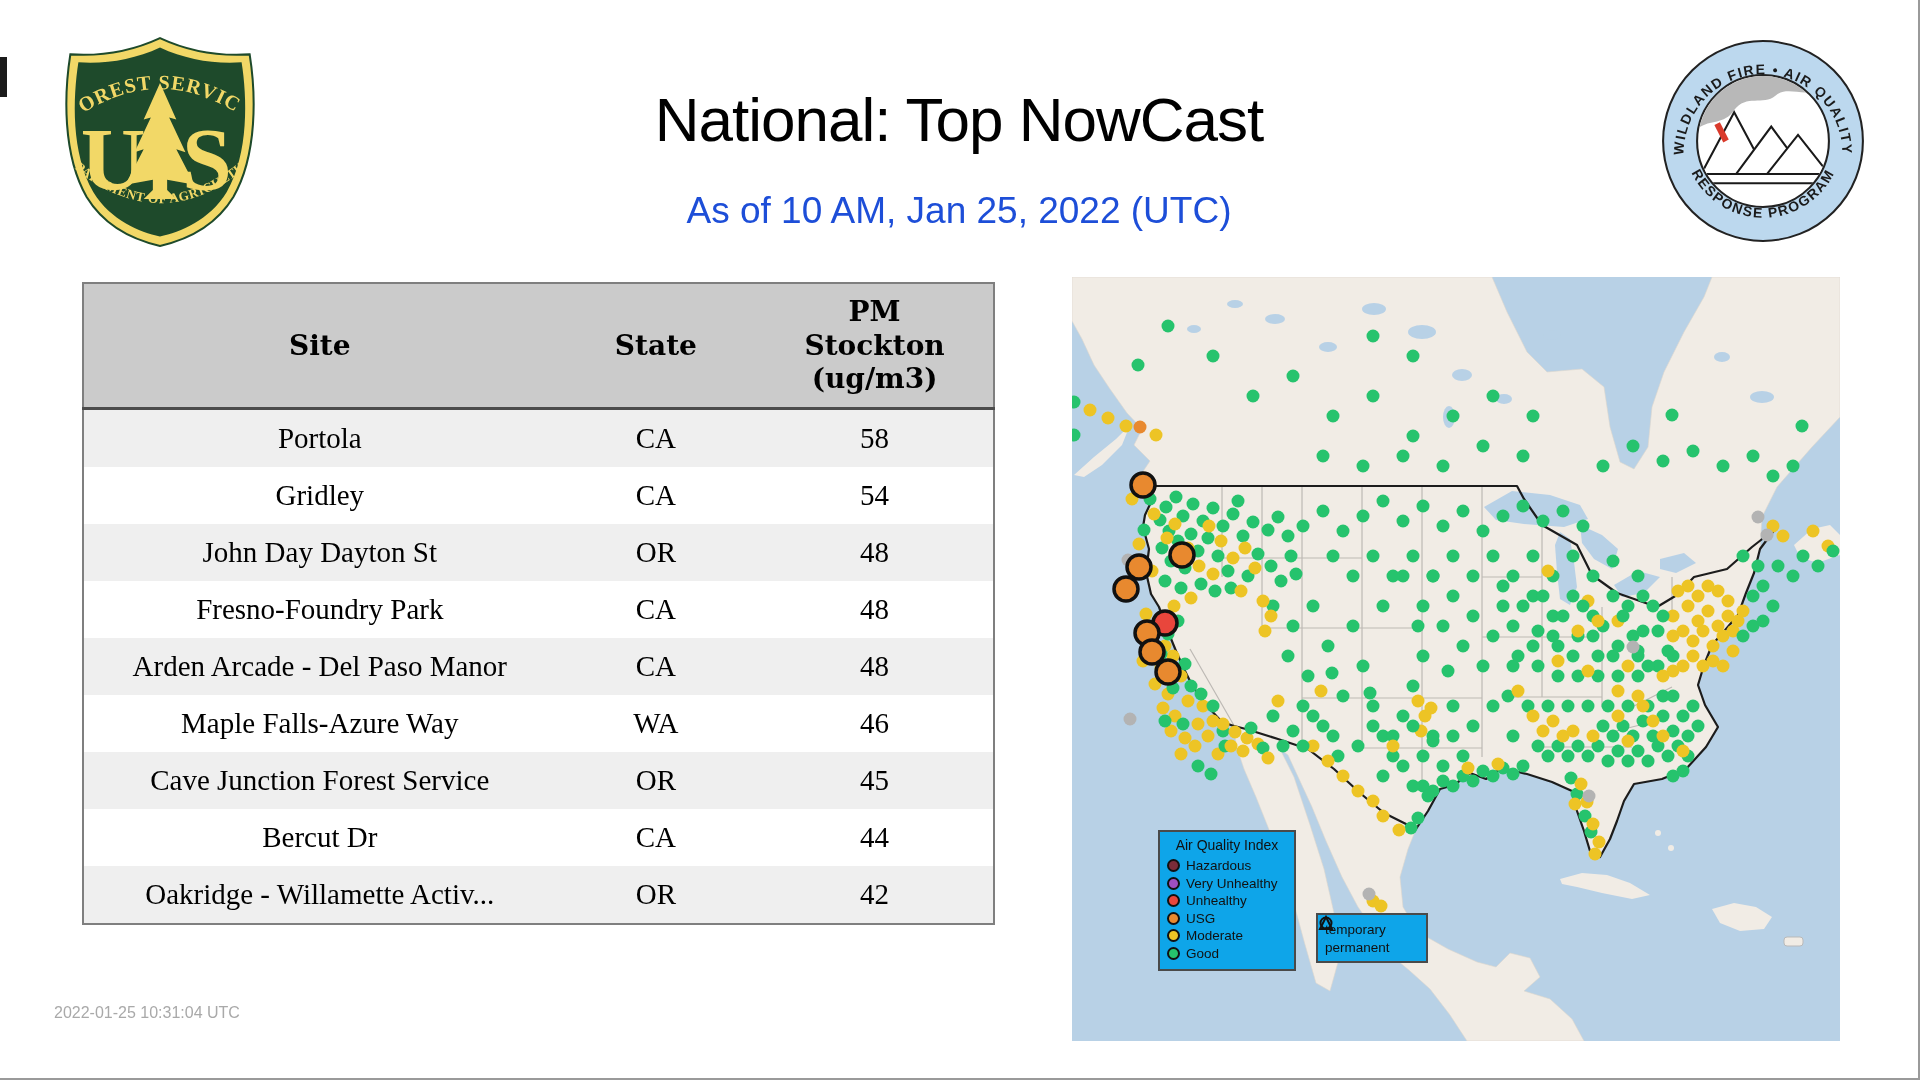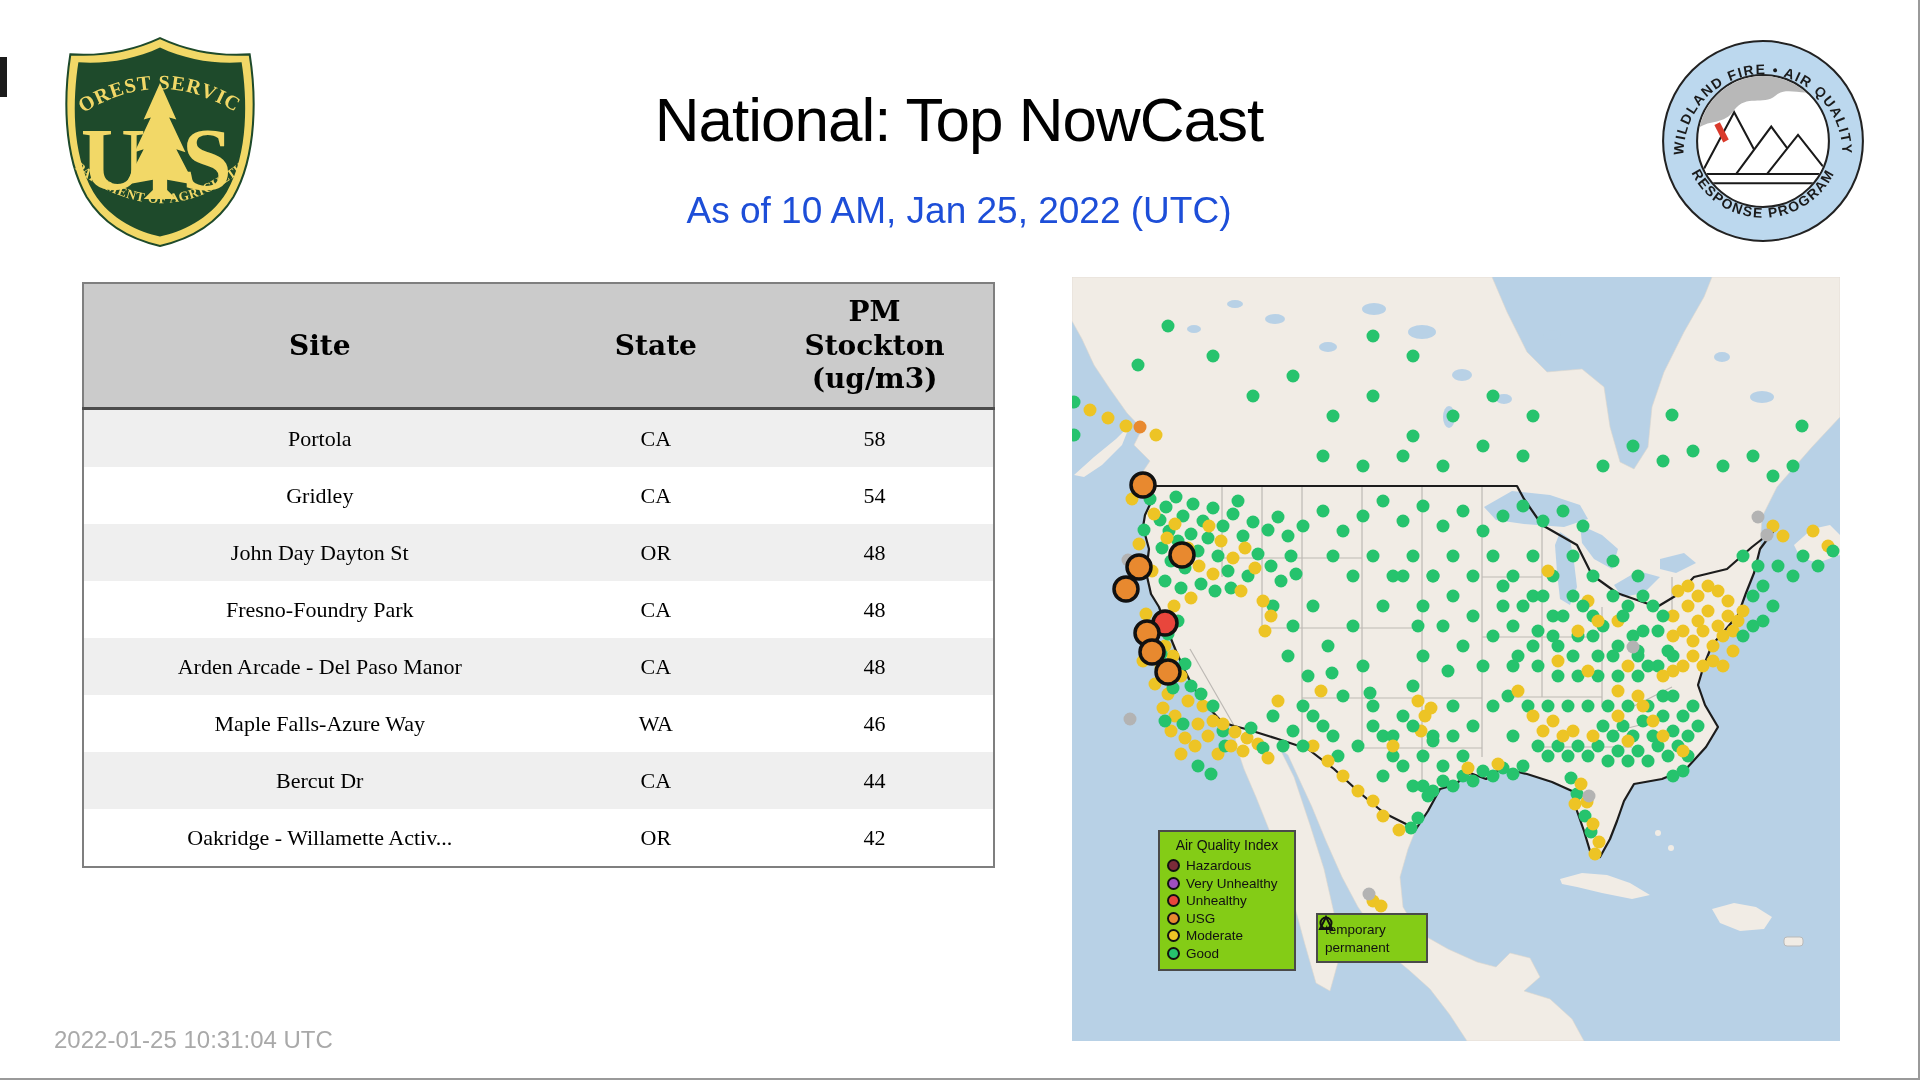--- a/index.html
+++ b/index.html
@@ -6,41 +6,41 @@
   .page{position:relative;width:1920px;height:1080px;background:#ffffff;overflow:hidden;
         border-right:2px solid #9a9a9a;border-bottom:2px solid #9a9a9a;box-sizing:border-box;
         font-family:"Liberation Sans",sans-serif;}
   .edge-artifact{position:absolute;left:0;top:57px;width:7px;height:40px;background:#1b1b1b;}
   .fs-logo{position:absolute;left:58px;top:34px;width:204px;height:216px;}
   .wf-logo{position:absolute;left:1660px;top:38px;width:206px;height:206px;}
   .title{position:absolute;left:300px;right:300px;top:56px;text-align:center;
          font-size:62px;color:#000;letter-spacing:-1px;white-space:nowrap;margin-top:28px;}
   .subtitle{position:absolute;left:300px;right:300px;top:190px;text-align:center;
          font-size:37px;color:#1d4ed8;}
-  .timestamp{position:absolute;left:54px;top:1026px;font-size:24px;color:#a9a9a9;}
+  .timestamp{position:absolute;left:54px;top:1004px;font-size:16px;color:#a9a9a9;}
 
   
   table.nowcast{position:absolute;left:82px;top:282px;width:913px;border-collapse:collapse;
         table-layout:fixed;border:2px solid #7f7f7f;}
   table.nowcast thead th{background:#cbcbcb;font-family:"DejaVu Serif",serif;font-weight:bold;
         font-size:28px;height:121px;vertical-align:middle;text-align:center;
         border-bottom:3px solid #4c4c4c;line-height:1.2;}
   table.nowcast thead th .hwrap{max-width:178px;margin:0 auto;}
   table.nowcast th:nth-child(1){width:52%;}
   table.nowcast th:nth-child(2){width:22%;}
   table.nowcast th:nth-child(3){width:26%;}
-  table.nowcast tbody td{font-family:"Liberation Serif","DejaVu Serif",serif;font-size:22px;
+  table.nowcast tbody td{font-family:"Liberation Serif","DejaVu Serif",serif;font-size:29px;
         text-align:center;height:57px;padding:0;color:#000;}
   table.nowcast tbody tr:nth-child(odd){background:#efefef;}
   table.nowcast tbody tr:nth-child(even){background:#ffffff;}
 
   
   .map{position:absolute;left:1072px;top:277px;width:768px;height:764px;}
   .map svg{position:absolute;left:0;top:0;}
-  .legend-box{position:absolute;background:#84cc16;border:2px solid #4a4a4a;
+  .legend-box{position:absolute;background:#0ea5e9;border:2px solid #4a4a4a;
         font-size:13.5px;color:#111;box-sizing:border-box;}
   .aqi-box{left:86px;top:553px;width:138px;padding:5px 7px 7px 7px;}
   .aqi-title{text-align:center;margin-bottom:4px;font-size:14px;}
   .aqi-item{display:flex;align-items:center;height:17.5px;}
   .aqi-item .sw{width:13px;height:13px;border-radius:50%;border:2px solid #111;
         margin-right:6px;flex:0 0 auto;box-sizing:border-box;}
   .marker-box{left:244px;top:636px;width:112px;padding:5px 7px;}
   .mk-item{display:flex;align-items:center;height:18px;}
   .mk-item .gl{width:16px;height:16px;margin-right:5px;flex:0 0 auto;}
 </style>
@@ -136,20 +136,25 @@
         </tr>
         <tr>
           <td>Arden Arcade - Del Paso Manor</td>
           <td>CA</td>
           <td>48</td>
         </tr>
         <tr>
           <td>Maple Falls-Azure Way</td>
           <td>WA</td>
           <td>46</td>
+        </tr>
+        <tr>
+          <td>Cave Junction Forest Service</td>
+          <td>OR</td>
+          <td>45</td>
         </tr>
         <tr>
           <td>Bercut Dr</td>
           <td>CA</td>
           <td>44</td>
         </tr>
         <tr>
           <td>Oakridge - Willamette Activ...</td>
           <td>OR</td>
           <td>42</td>

